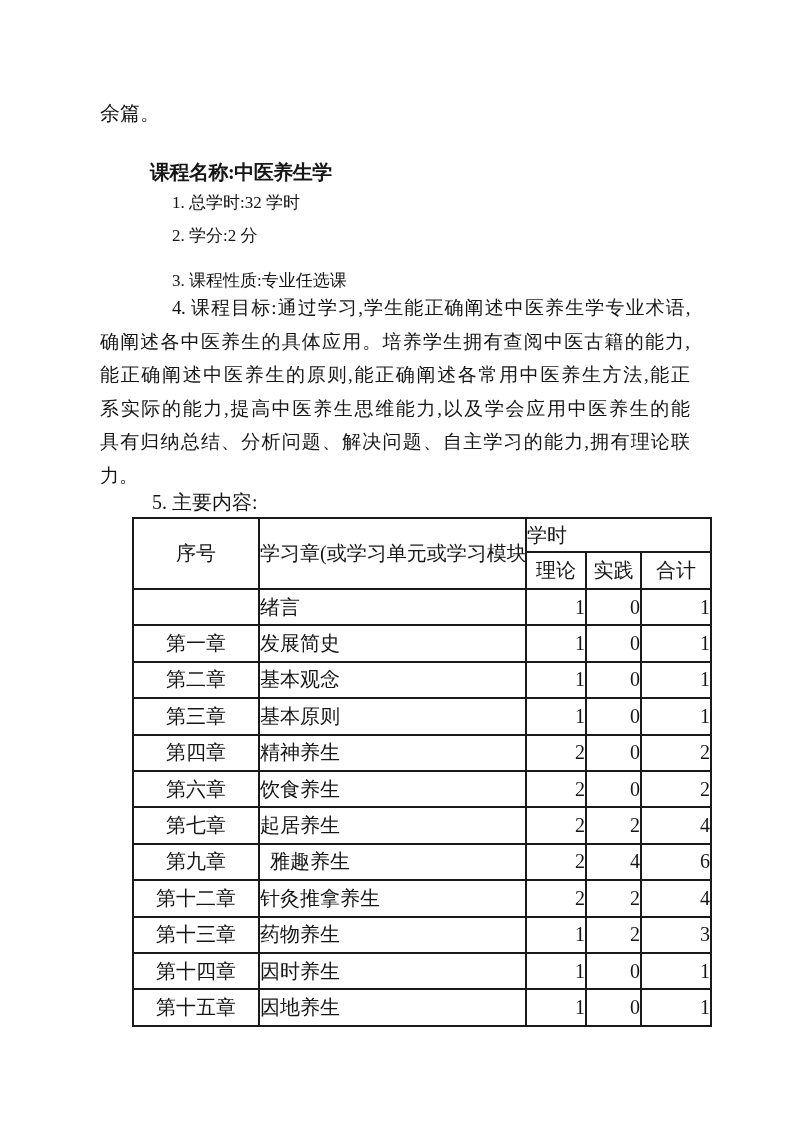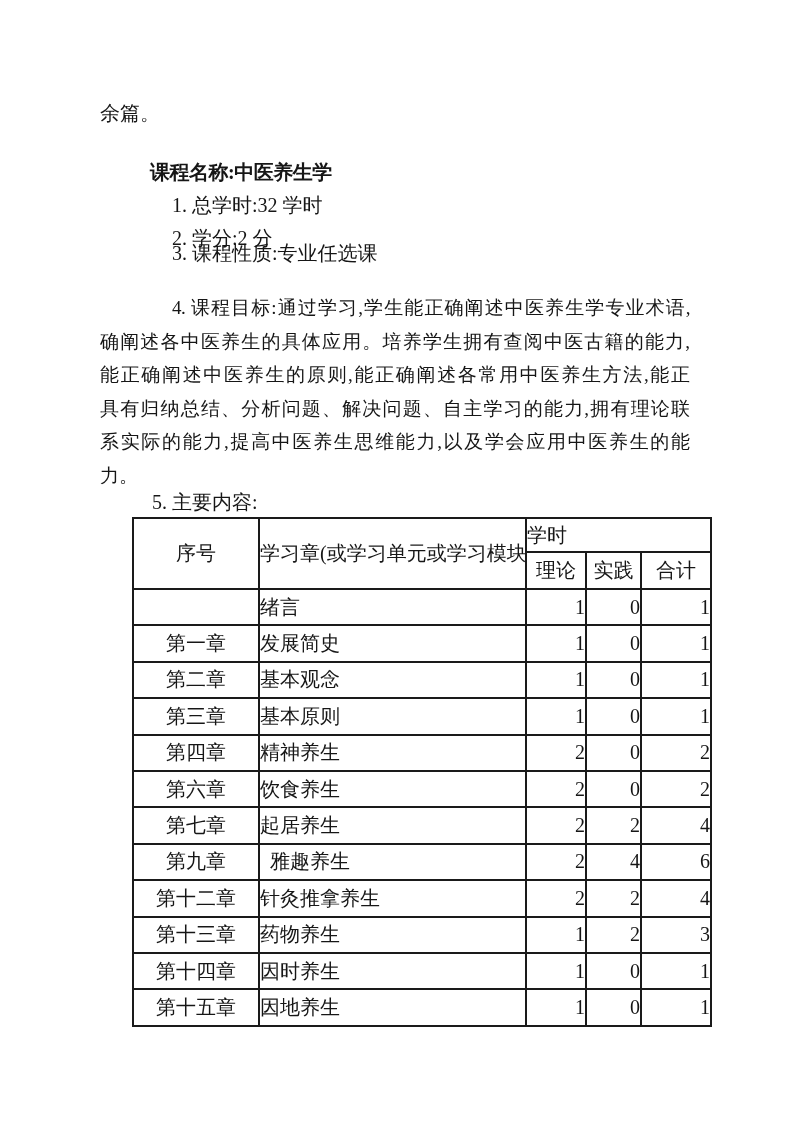--- a/index.html
+++ b/index.html
@@ -31,27 +31,27 @@
     margin: 0;
     font-size: 20px;
     font-weight: bold;
     line-height: 1.1;
     white-space: nowrap;
     letter-spacing: -0.5px;
   }
   .li {
     position: absolute;
     left: 172px;
-    font-size: 20px;
+    font-size: 17px;
     line-height: 1.1;
     white-space: nowrap;
   }
   .li1 { top: 194px; }
   .li2 { top: 227px; }
-  .li3 { top: 242px; }
+  .li3 { top: 272px; }
   .objective {
     position: absolute;
     left: 100px;
     top: 291px;
     width: 590px;
     font-size: 19px;
   }
   .oline {
     height: 33.5px;
     line-height: 33.5px;
@@ -133,22 +133,22 @@
   <h2 class="course-title">课程名称:中医养生学</h2>
 
   <div class="li li1">1. 总学时:32 学时</div>
   <div class="li li2">2. 学分:2 分</div>
   <div class="li li3">3. 课程性质:专业任选课</div>
 
   <div class="objective">
     <div class="oline first">4. 课程目标:通过学习,学生能正确阐述中医养生学专业术语,</div>
     <div class="oline">确阐述各中医养生的具体应用。培养学生拥有查阅中医古籍的能力,</div>
     <div class="oline">能正确阐述中医养生的原则,能正确阐述各常用中医养生方法,能正</div>
+    <div class="oline">系实际的能力,提高中医养生思维能力,以及学会应用中医养生的能</div>
     <div class="oline">具有归纳总结、分析问题、解决问题、自主学习的能力,拥有理论联</div>
-    <div class="oline">系实际的能力,提高中医养生思维能力,以及学会应用中医养生的能</div>
     <div class="oline last">力。</div>
   </div>
 
   <div class="li main-label">5. 主要内容:</div>
 
   <table class="course-table">
     <colgroup>
       <col class="col-seq">
         <col class="col-unit">
         <col class="col-th">

